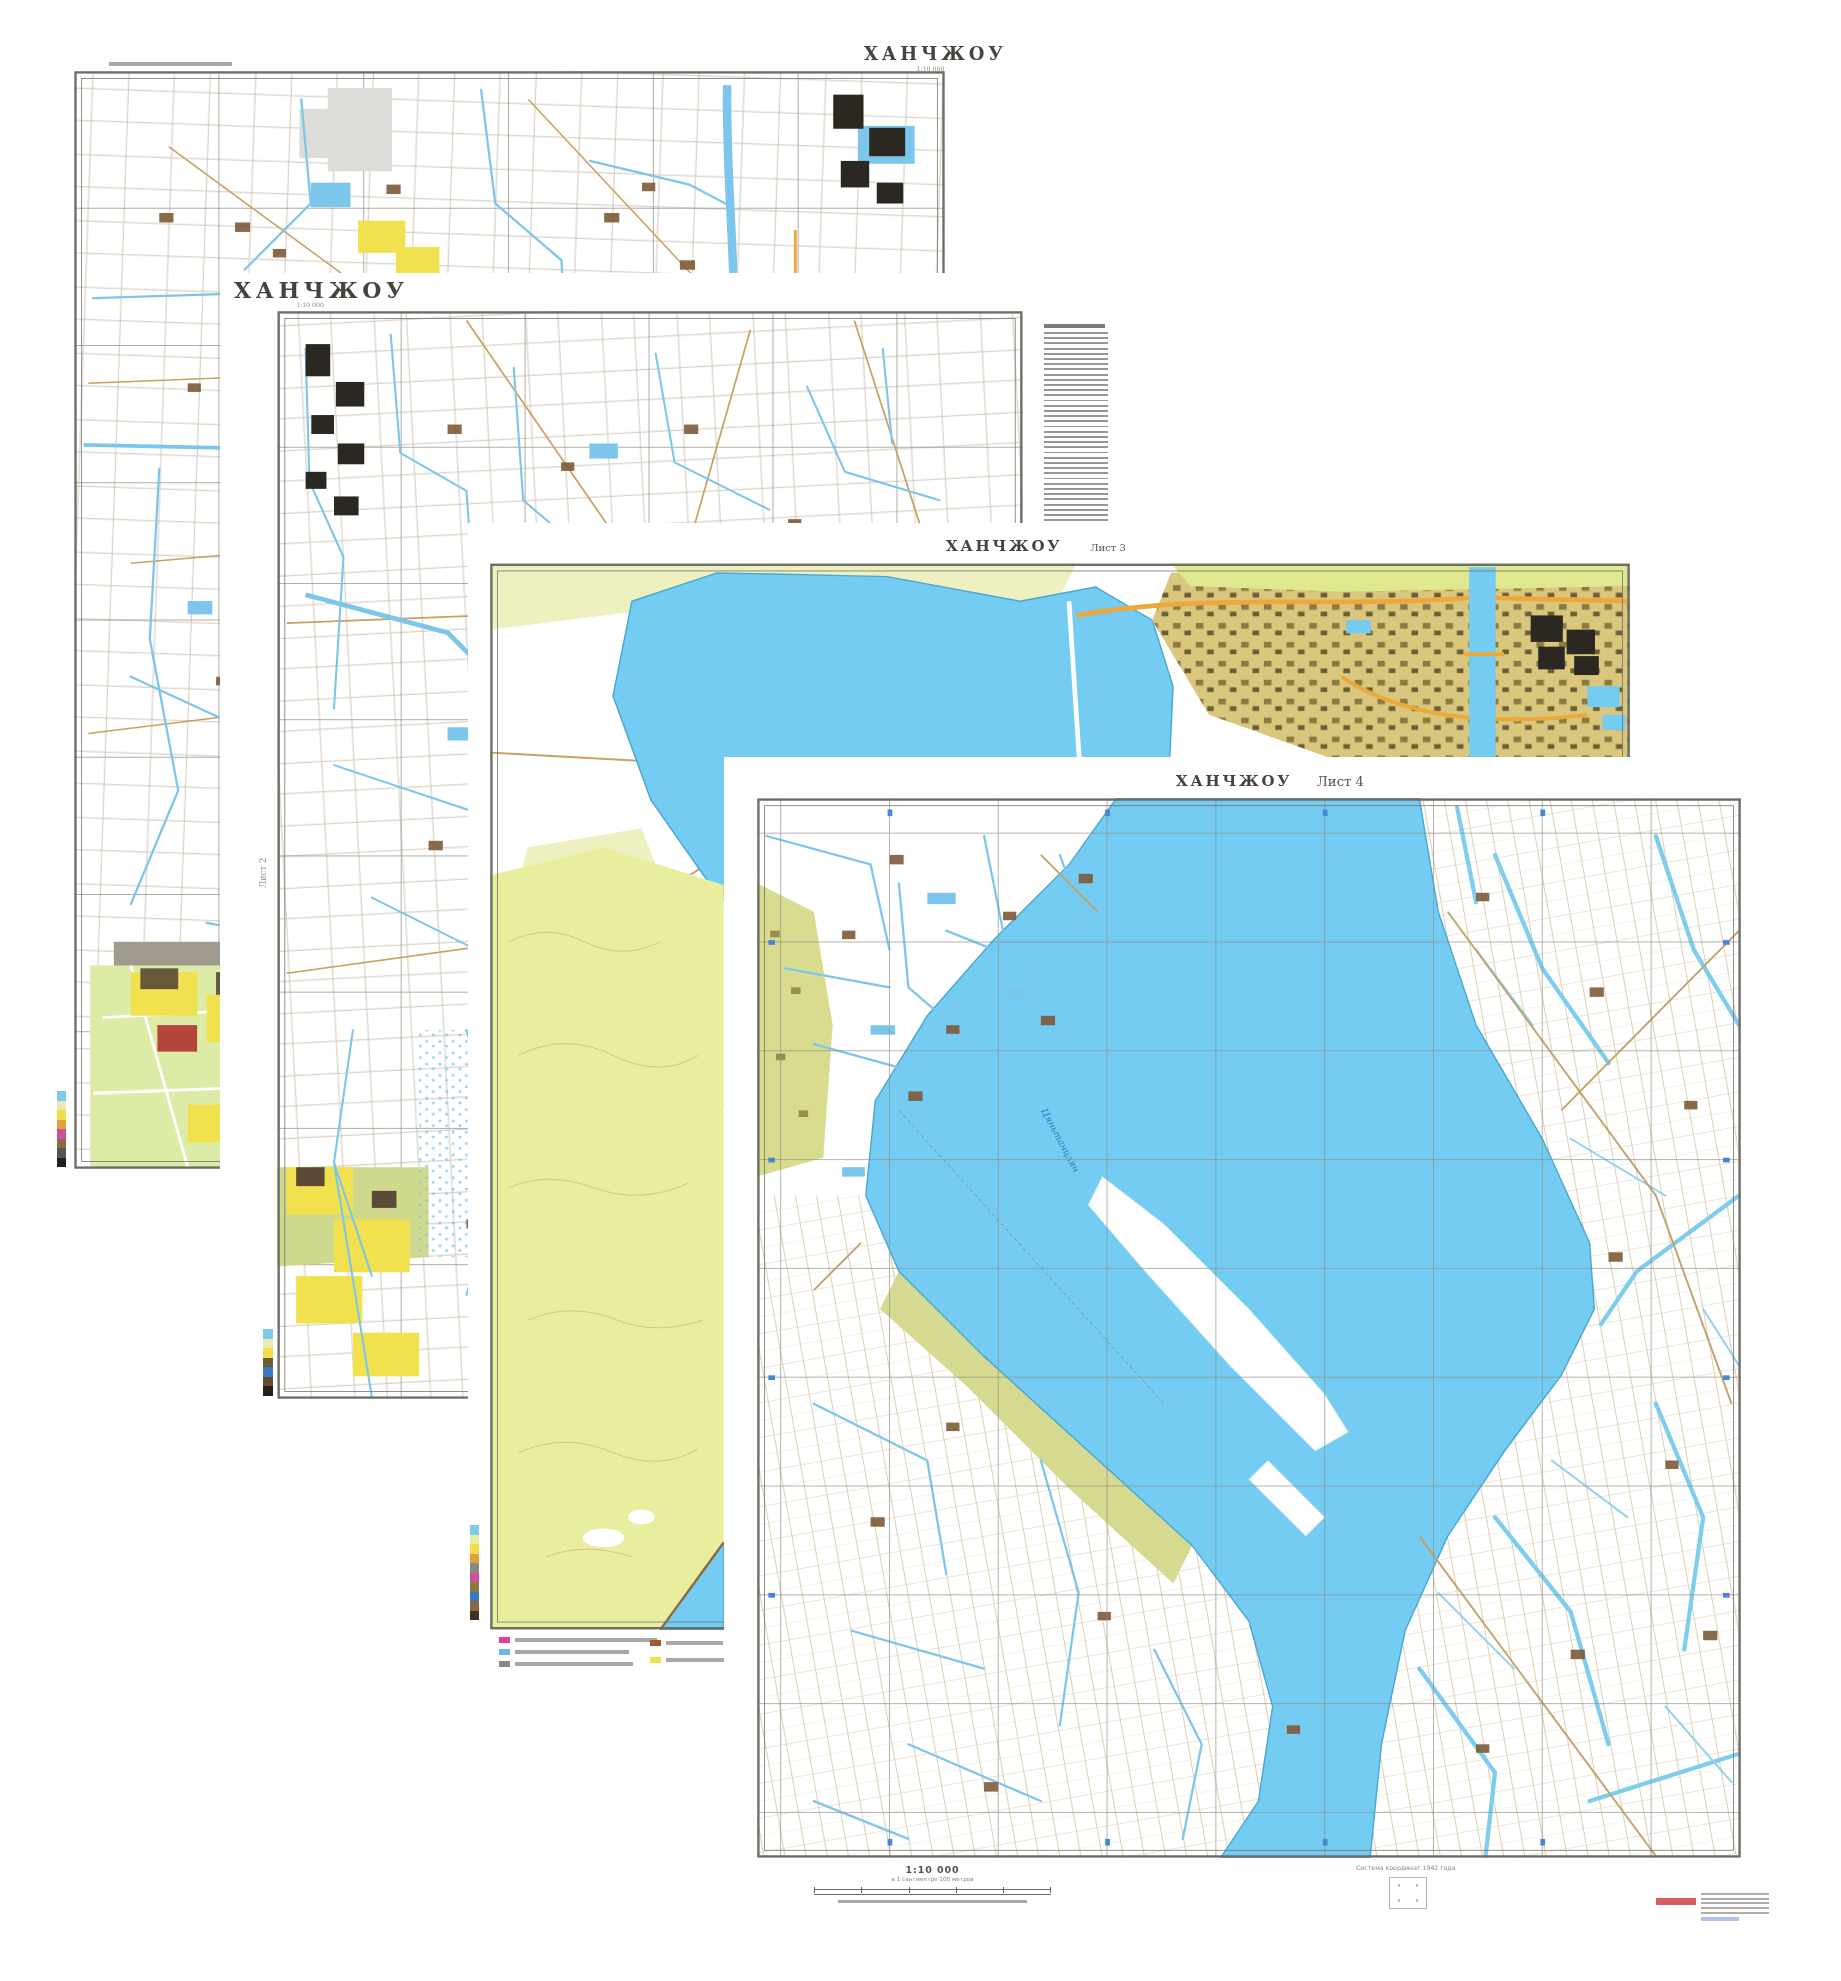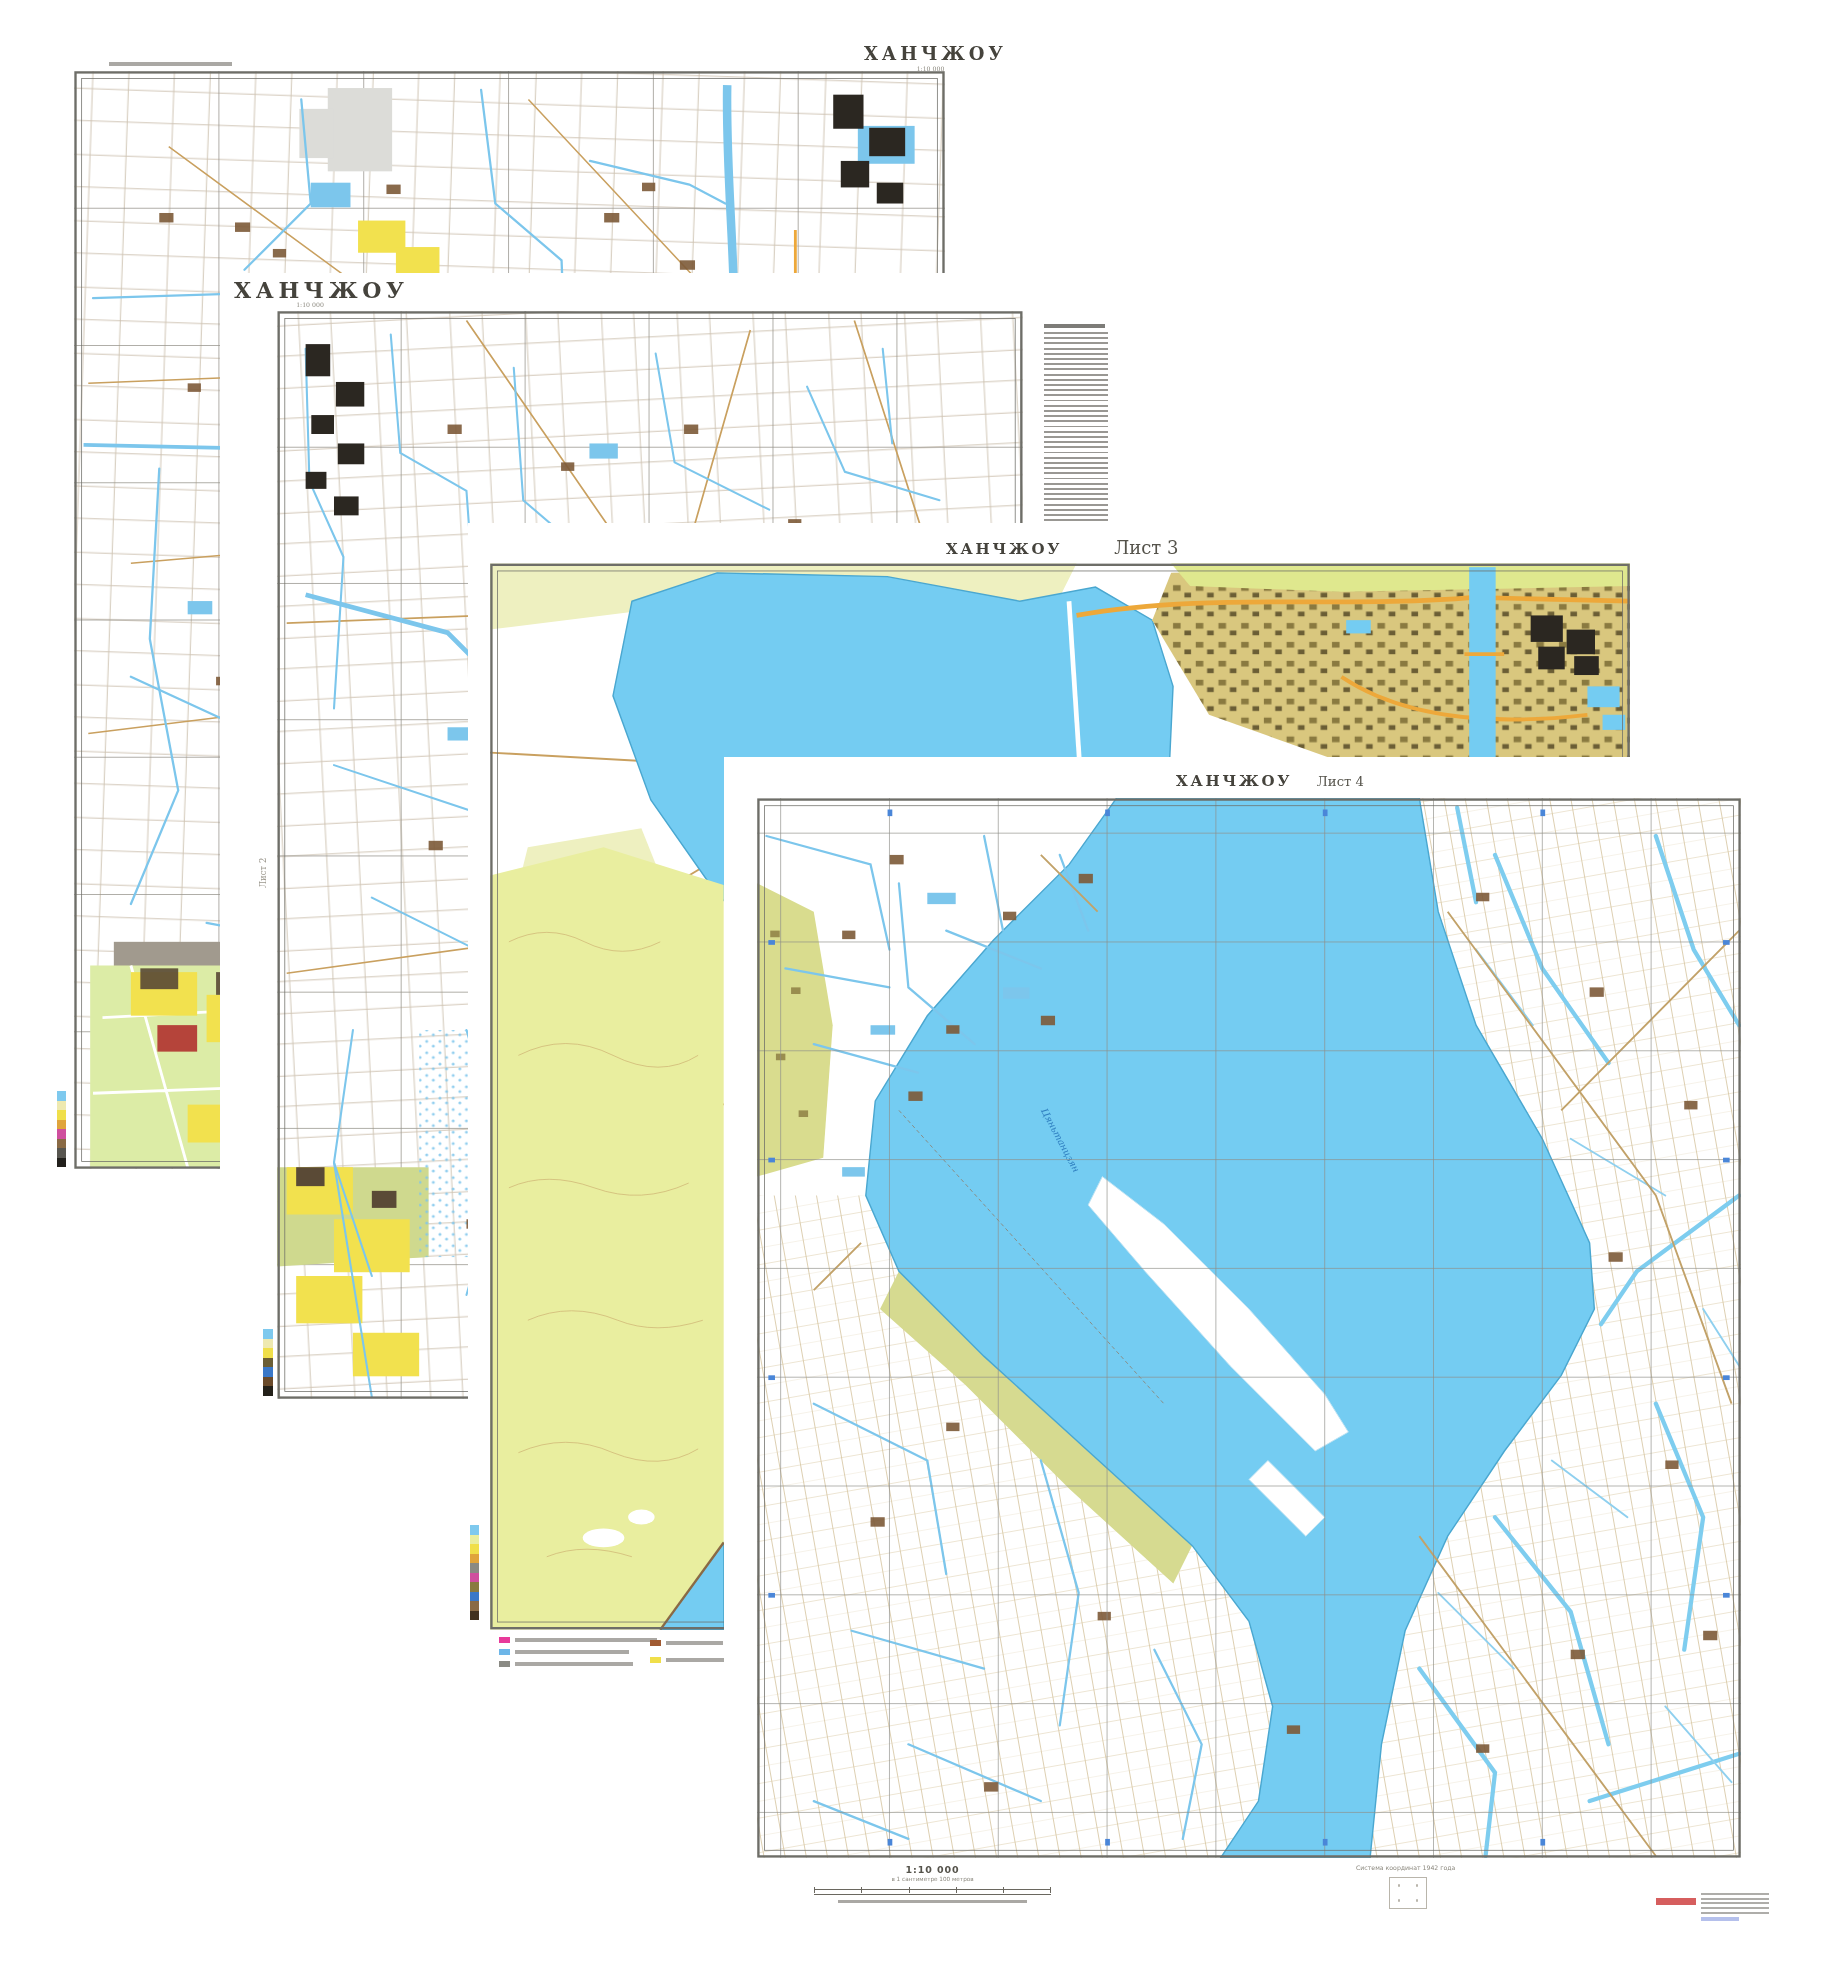--- a/index.html
+++ b/index.html
@@ -282,21 +282,21 @@
         <div class="sw" style="background: rgb(107, 94, 53);"></div>
         <div class="sw" style="background: rgb(58, 120, 200);"></div>
         <div class="sw" style="background: rgb(106, 74, 42);"></div>
         <div class="sw" style="background: rgb(35, 32, 25);"></div>
       </div>
   </div>
 
   <div class="sheet" style="left:468px;top:523px;width:1185px;height:1162px;">
     <div style="position:absolute;left:478px;top:14px;display:flex;gap:28px;align-items:baseline;">
       <div class="maptitle" style="position:static;font-size:15px;letter-spacing:2.8px;">ХАНЧЖОУ</div>
-      <div class="sheetlabel" style="font-size:18px;margin-left:24px;">Лист 3</div>
+      <div class="sheetlabel" style="font-size:10px;">Лист 3</div>
     </div>
     <svg class="frame-svg" style="left:22px;top:40px;" width="1140" height="1067" viewBox="0 0 1205 1127">
       <defs>
         <pattern id="ct3" width="24" height="20" patternUnits="userSpaceOnUse">
           <rect width="24" height="20" fill="#d9c77e"></rect>
           <rect x="2" y="3" width="8" height="6" fill="#8a7a40"></rect>
           <rect x="14" y="11" width="7" height="5" fill="#6b5e35"></rect>
         </pattern>
       </defs>
       <rect x="0" y="0" width="1205" height="1127" fill="#ffffff"></rect>

